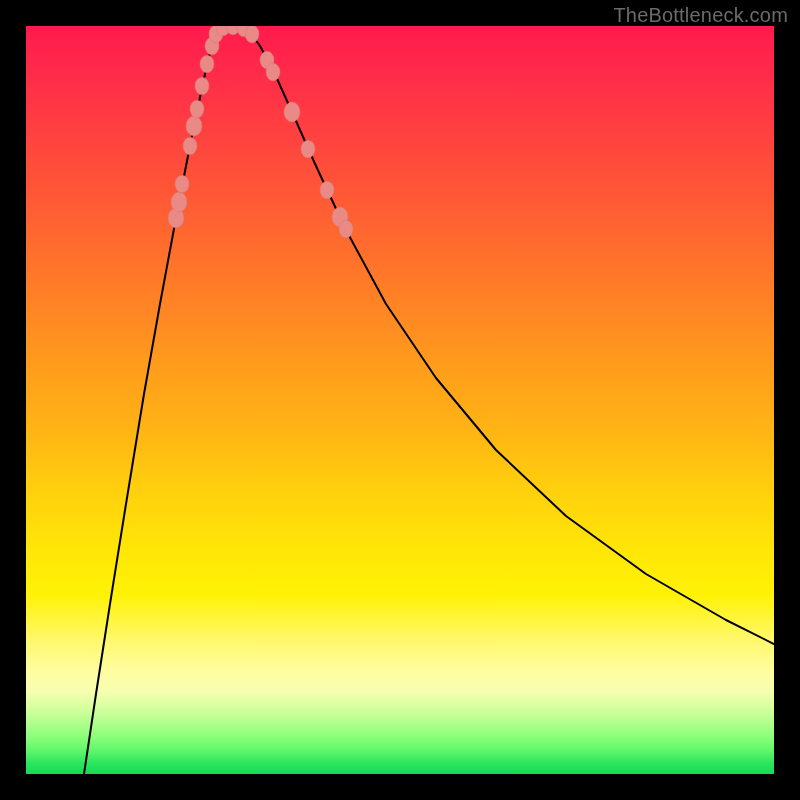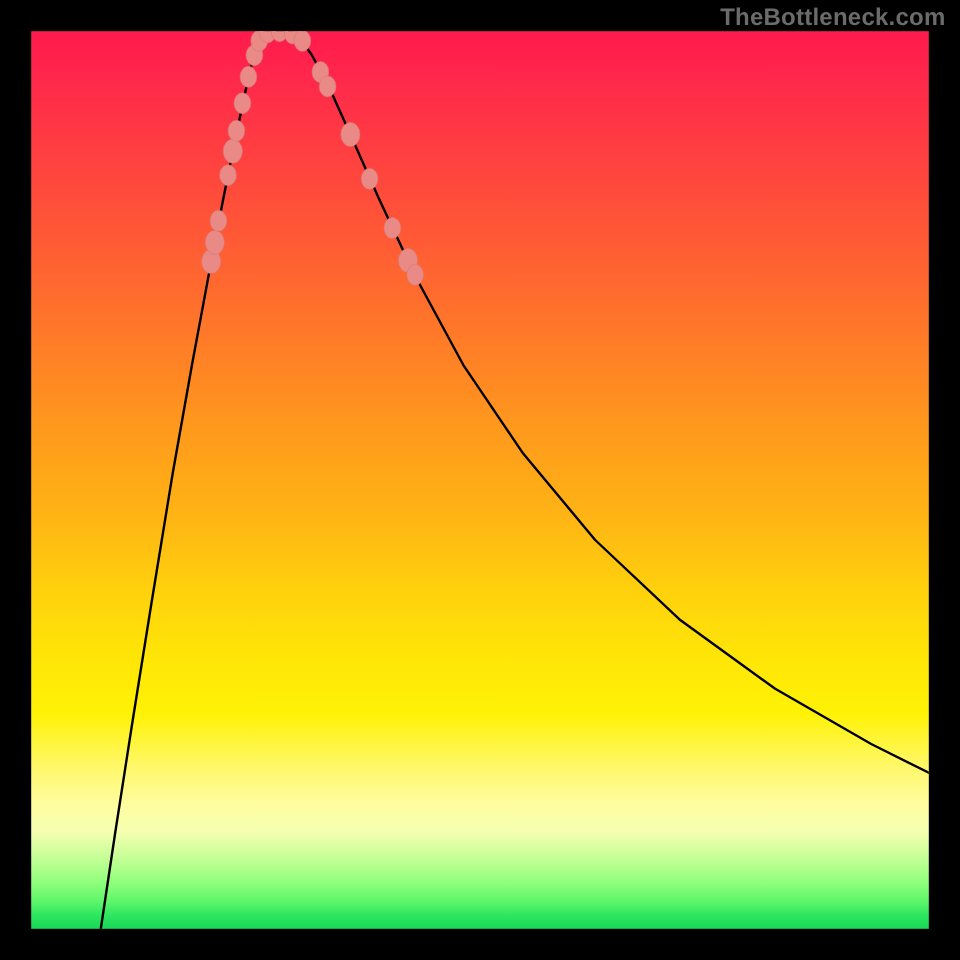--- a/index.html
+++ b/index.html
@@ -55,21 +55,21 @@
     top: 0;
     width: 748px;
     height: 748px;
   }
   .watermark {
     position: absolute;
     top: 4px;
     right: 12px;
     color: #6b6b6b;
     font-size: 20px;
-    font-weight: 700;
+    font-weight: 400;
     letter-spacing: 0.2px;
     user-select: none;
   }
 </style>
 </head>
 <body>
 
 <div class="watermark">TheBottleneck.com</div>
 
 <div class="frame">

